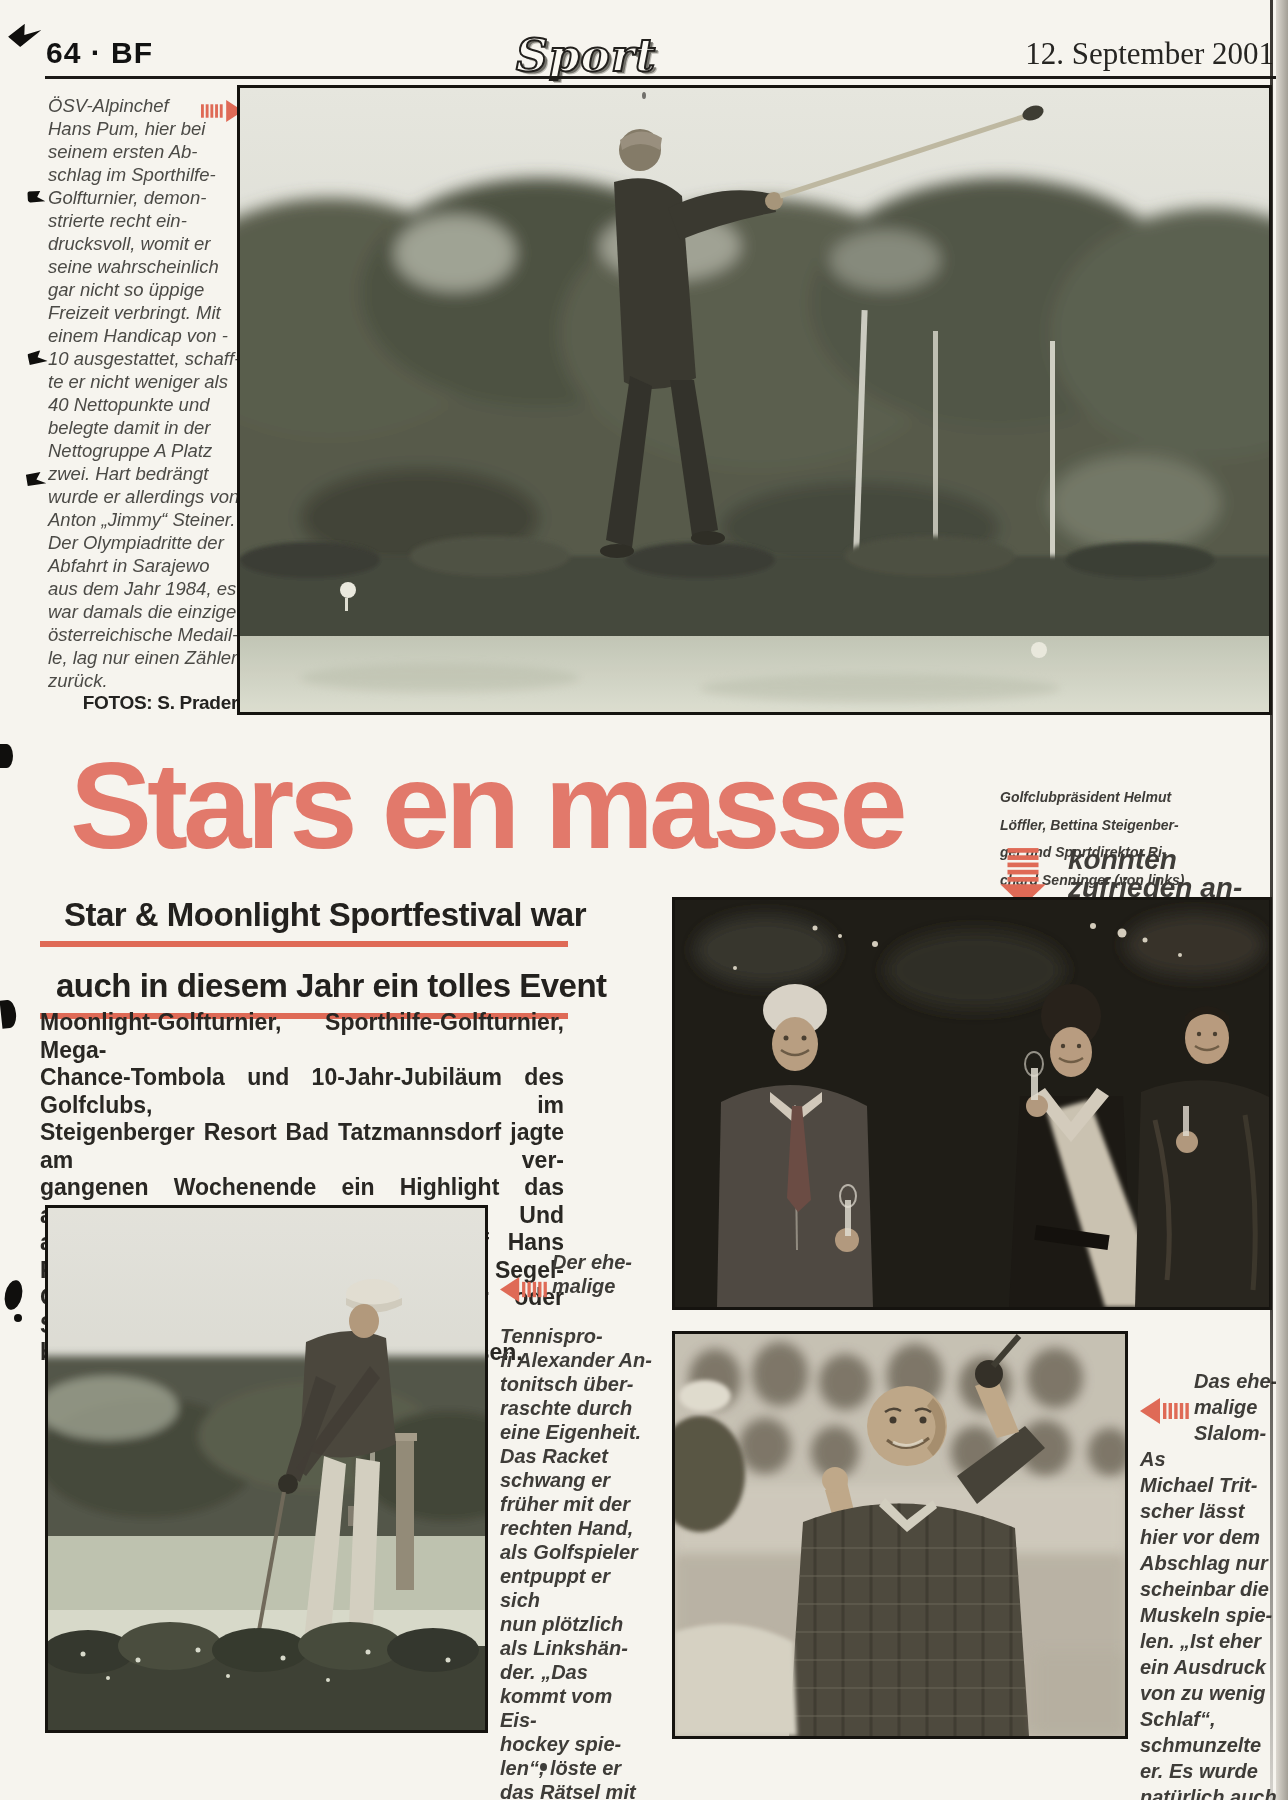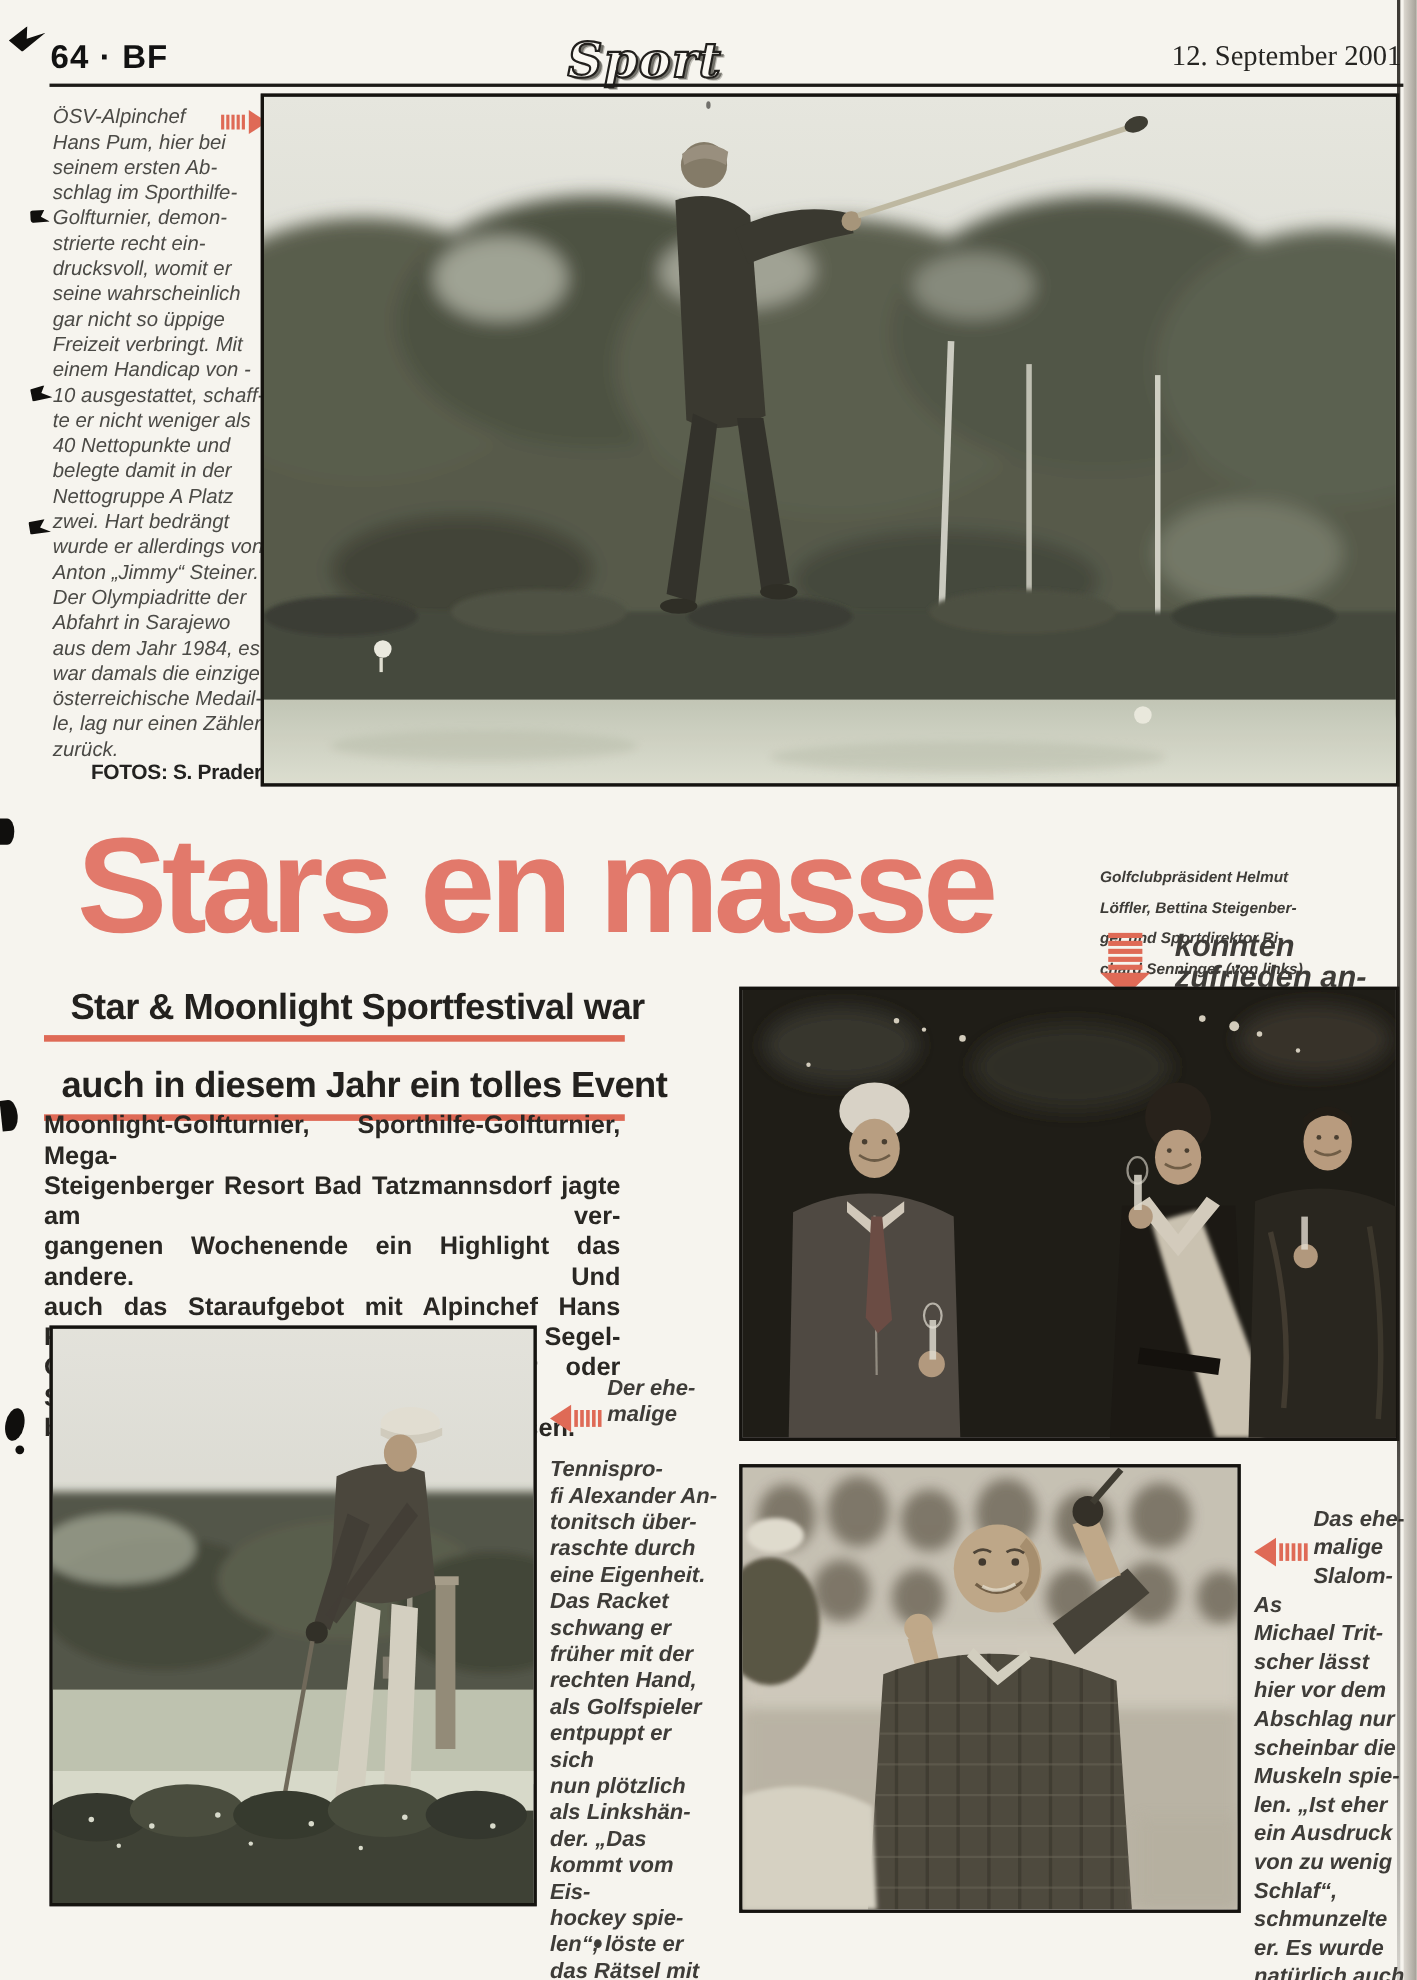--- a/index.html
+++ b/index.html
@@ -5,21 +5,21 @@
   html,body{margin:0;padding:0;}
   body{width:1288px;height:1800px;position:relative;overflow:hidden;
        background:#f6f4ee;font-family:"Liberation Sans",sans-serif;}
   .abs{position:absolute;}
 
   
   .page-label{left:46px;top:36px;font-size:30px;font-weight:bold;letter-spacing:1px;color:#121212;}
   .section-title{left:516px;top:30px;font-family:"DejaVu Serif",serif;font-style:italic;font-weight:bold;
        font-size:44px;color:#faf8f2;-webkit-text-stroke:2px #22201d;
        text-shadow:3px 2px 0 rgba(60,58,52,.6),4px 3px 0 rgba(90,86,78,.35);letter-spacing:1px;}
-  .date-label{right:14px;top:36px;font-family:"Liberation Serif",serif;font-size:26px;color:#262522;}
+  .date-label{right:14px;top:36px;font-family:"Liberation Serif",serif;font-size:31px;color:#262522;}
   .header-rule{left:45px;top:76px;width:1231px;height:3px;background:#1c1a17;}
 
   
   .photo{border:3px solid #15130f;box-sizing:border-box;background:#777;}
   svg{display:block;}
 
   
   .intro{left:48px;top:94px;width:196px;font-style:italic;font-weight:normal;
          font-size:18.5px;line-height:23px;color:#4b4a46;white-space:pre-line;}
   .credit{left:40px;top:692px;width:198px;text-align:right;font-weight:bold;
@@ -205,20 +205,21 @@
 stoßen.</span>
 </div>
 
 <div class="abs subhead">Star &amp; Moonlight Sportfestival war</div>
 <div class="abs redbar" style="top:941px;"></div>
 <div class="abs subhead2">auch in diesem Jahr ein tolles Event</div>
 <div class="abs redbar" style="top:1013px;"></div>
 
 <div class="abs lead">
     <div class="jline">Moonlight-Golfturnier, Sporthilfe-Golfturnier, Mega-</div>
+    <div class="jline">Chance-Tombola und 10-Jahr-Jubiläum des Golfclubs, im</div>
     <div class="jline">Steigenberger Resort Bad Tatzmannsdorf jagte am ver-</div>
     <div class="jline">gangenen Wochenende ein Highlight das andere. Und</div>
     <div class="jline">auch das Staraufgebot mit Alpinchef Hans Pum, Segel-</div>
     <div class="jline">Olympiasieger Hans-Peter Steinacher oder Sporthilfe-</div>
     <div class="jline">boss Toni Schutti konnte sich sehen lassen.</div>
   </div>
 
 <div class="abs photo" style="left:672px;top:897px;width:600px;height:413px;">
   <svg width="594" height="407" viewBox="0 0 594 407" preserveAspectRatio="none">
     <defs>

